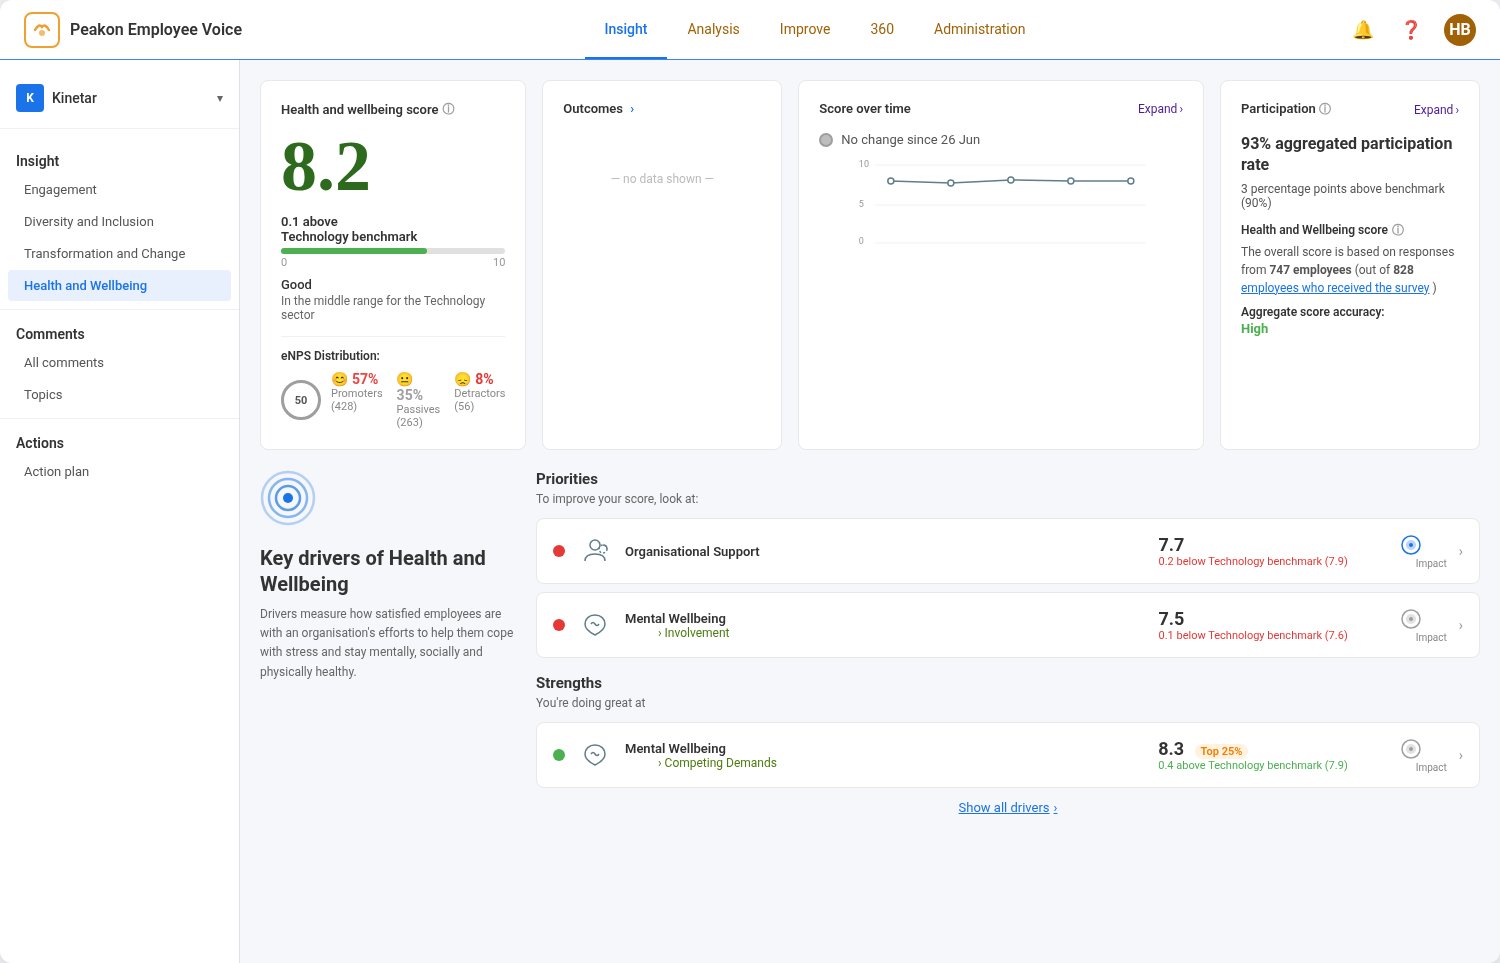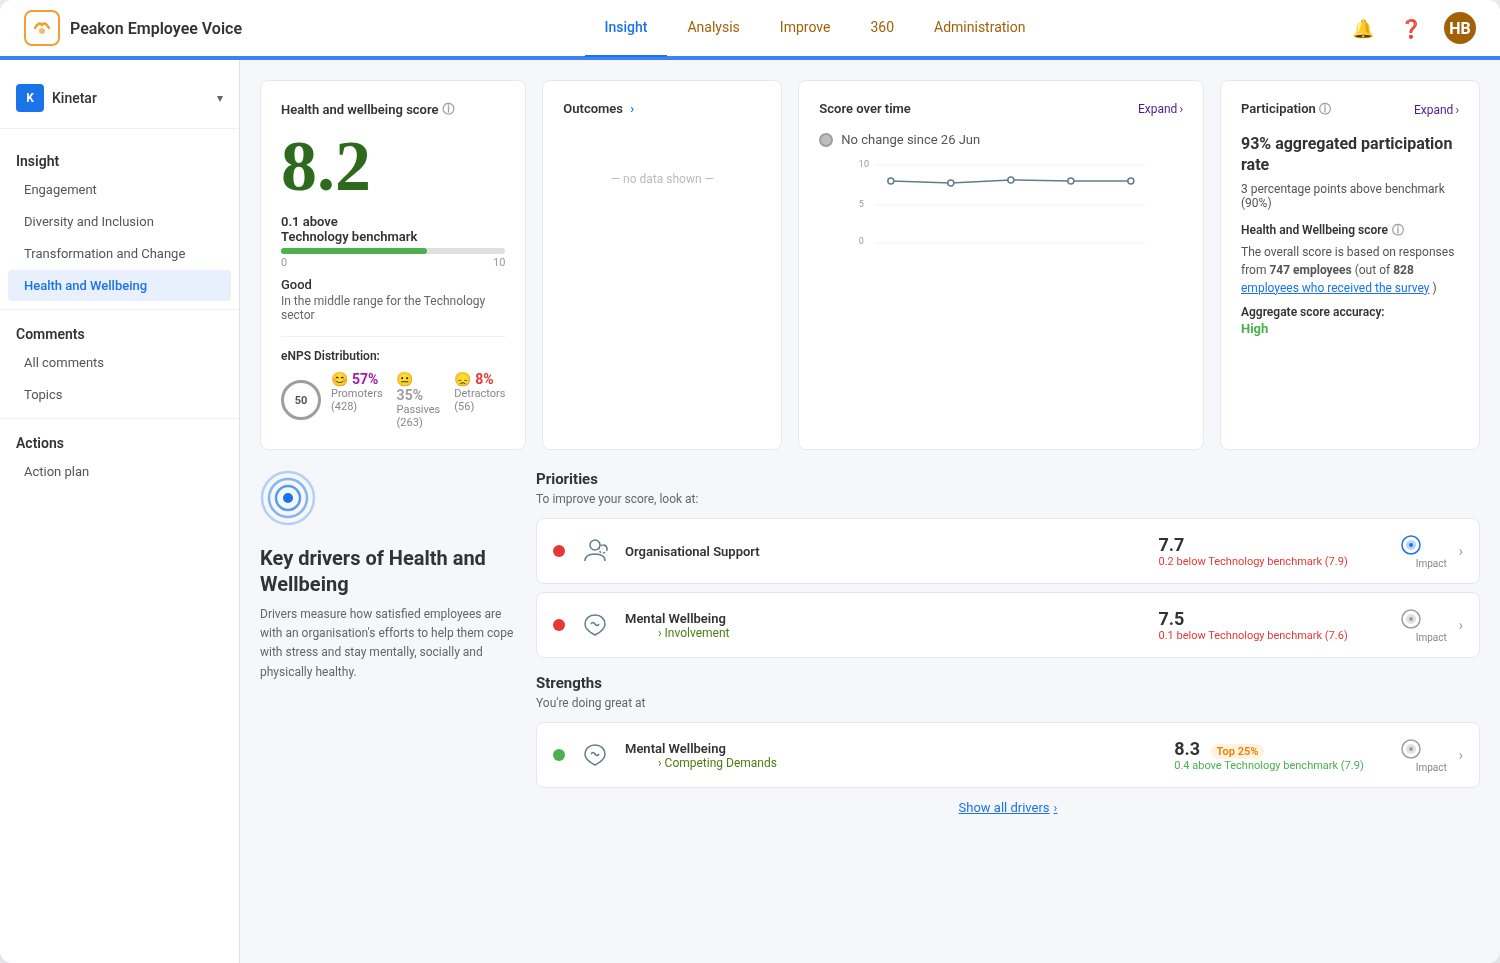--- a/index.html
+++ b/index.html
@@ -1,19 +1,19 @@
 <!DOCTYPE html>
 <html><head>
   <meta charset="utf-8">
   <style>
     * { box-sizing: border-box; margin: 0; padding: 0; }
     body { font-family: -apple-system, BlinkMacSystemFont, 'Segoe UI', Roboto, sans-serif; background: #f0f2f5; font-size: 13px; color: #333; }
 
     
-    .top-nav { background: #fff; border-bottom: 4px solid #3b82f6; display: flex; align-items: center; padding: 0 24px; height: 60px; position: relative; z-index: 10; }
+    .top-nav { background: #fff; border-bottom: 1px solid #3b82f6; display: flex; align-items: center; padding: 0 24px; height: 60px; position: relative; z-index: 10; }
     .logo-area { display: flex; align-items: center; gap: 10px; margin-right: 40px; }
     .logo-icon { width: 36px; height: 36px; background: #fff; border: 2px solid #f0a030; border-radius: 8px; display: flex; align-items: center; justify-content: center; font-weight: bold; color: #f0a030; font-size: 16px; }
     .app-name { font-size: 16px; font-weight: 600; color: #333; }
     .nav-tabs { display: flex; align-items: center; gap: 0; flex: 1; justify-content: center; }
     .nav-tab { padding: 20px 20px; font-size: 14px; color: #a16207; cursor: pointer; border-bottom: 2px solid transparent; text-decoration: none; }
     .nav-tab.active { color: #1a73e8; border-bottom: 2px solid #1a73e8; font-weight: 500; }
     .nav-right { display: flex; align-items: center; gap: 16px; }
     .nav-icon-btn { width: 32px; height: 32px; border-radius: 50%; display: flex; align-items: center; justify-content: center; cursor: pointer; color: #666; font-size: 18px; }
     .avatar { width: 32px; height: 32px; border-radius: 50%; background: #a16207; color: #fff; display: flex; align-items: center; justify-content: center; font-size: 16px; font-weight: bold; cursor: pointer; }
 
@@ -50,21 +50,21 @@
     .good-label { font-size: 13px; font-weight: 500; color: #333; margin-bottom: 2px; }
     .good-desc { font-size: 12px; color: #666; }
 
     .enps-section { border-top: 1px solid #f0f0f0; margin-top: 14px; padding-top: 12px; }
     .enps-title { font-size: 12px; font-weight: 600; color: #333; margin-bottom: 8px; }
     .enps-row { display: flex; align-items: center; gap: 10px; }
     .enps-circle { width: 40px; height: 40px; border-radius: 50%; border: 3px solid #9e9e9e; display: flex; align-items: center; justify-content: center; font-size: 11px; font-weight: bold; color: #555; flex-shrink: 0; }
     .enps-stats { display: flex; gap: 14px; }
     .enps-stat { font-size: 12px; }
     .enps-stat .pct { font-size: 14px; font-weight: 700; }
-    .promoter { color: #a21caf; }
+    .promoter { color: #ef4444; }
     .passive { color: #9e9e9e; }
     .detractor { color: #e53935; }
     .enps-label { font-size: 11px; color: #888; }
 
     
     .outcomes-card { flex: 0 0 240px; }
     .card-header { display: flex; align-items: center; justify-content: space-between; margin-bottom: 16px; }
     .card-header-title { font-size: 13px; font-weight: 600; color: #333; }
     .expand-link { font-size: 12px; color: #4c1d95; cursor: pointer; display: flex; align-items: center; gap: 2px; }
 
@@ -401,21 +401,21 @@
             <div class="driver-icon-wrap">
               <svg width="32" height="32" viewBox="0 0 32 32">
                 <path d="M16 6 C10 6 6 10 6 15 C6 20 10 23 16 26 C22 23 26 20 26 15 C26 10 22 6 16 6Z" fill="none" stroke="#607d8b" stroke-width="1.5"></path>
                 <path d="M12 15 Q14 12 16 15 Q18 18 20 15" fill="none" stroke="#607d8b" stroke-width="1.5"></path>
               </svg>
             </div>
             <div class="driver-info">
               <div class="driver-name">Mental Wellbeing</div>
               <div class="driver-sub">› Competing Demands</div>
             </div>
-            <div style="">
+            <div style="margin-right:16px;">
               <div class="driver-score">
                 <span>8.3</span>
                 <span class="top25-badge" style="margin-left:6px;">Top 25%</span>
               </div>
               <div class="driver-bench above">0.4 above Technology benchmark (7.9)</div>
             </div>
             <div class="driver-impact">
               <svg width="22" height="22" viewBox="0 0 22 22">
                 <circle cx="11" cy="11" r="9" fill="none" stroke="#9e9e9e" stroke-width="1.5"></circle>
                 <circle cx="11" cy="11" r="5" fill="#9e9e9e" opacity="0.3"></circle>

